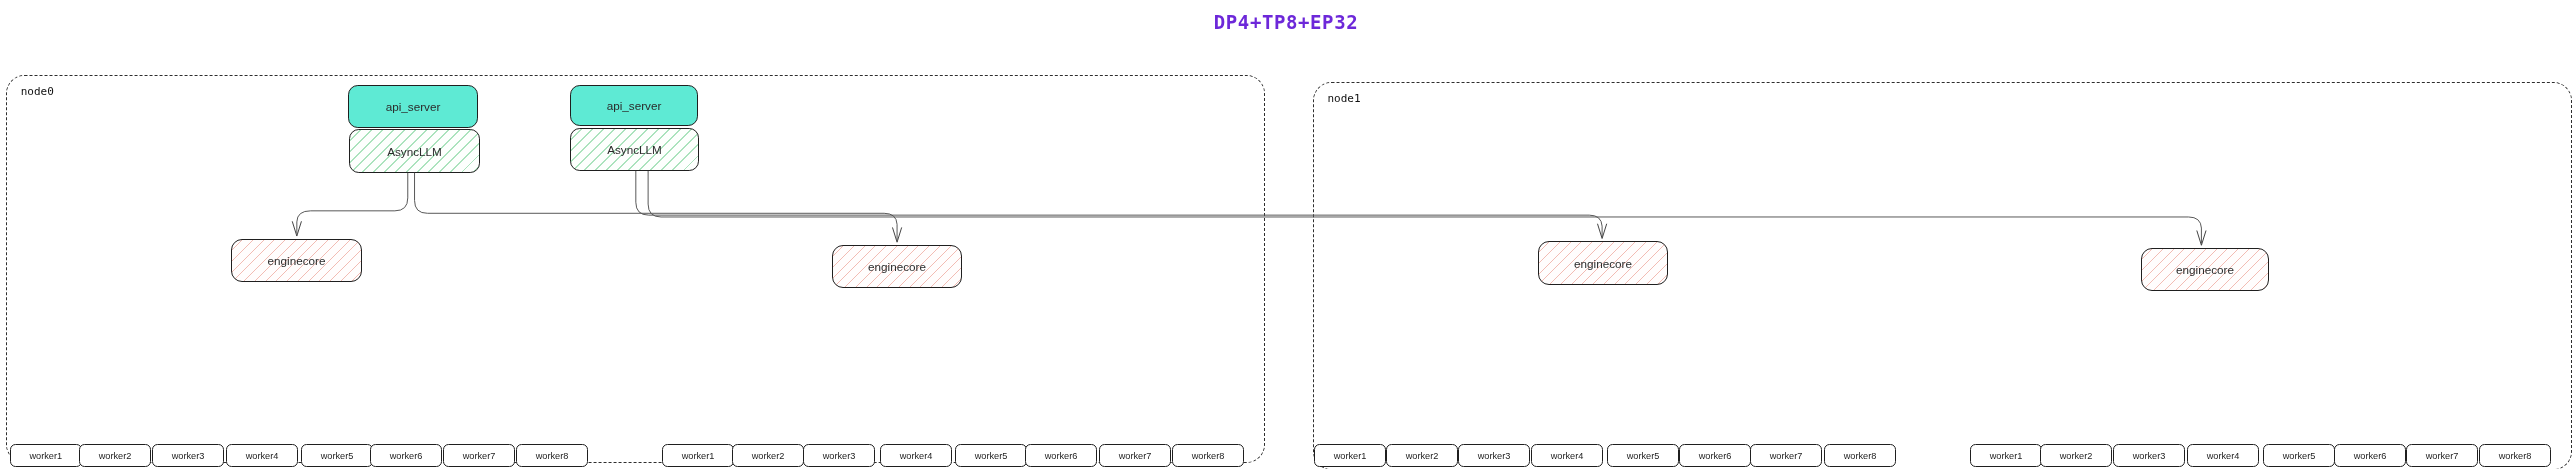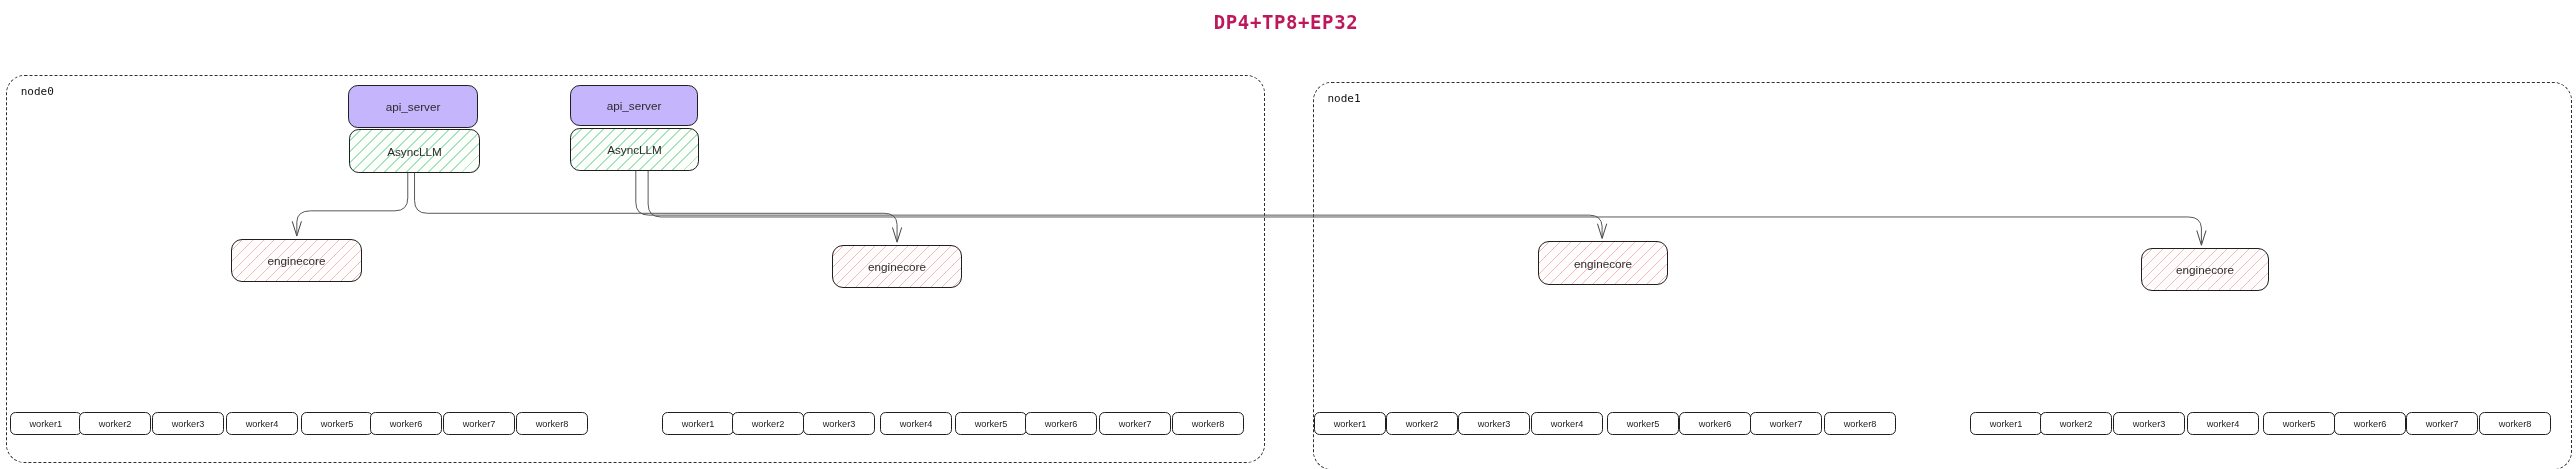--- a/index.html
+++ b/index.html
@@ -11,21 +11,21 @@
     font-family:"Liberation Sans", sans-serif;
     overflow:hidden;
   }
   .title{
     position:absolute;
     left:1126px; top:11px; width:320px;
     text-align:center;
     font-family:"DejaVu Sans Mono", monospace;
     font-size:19px;
     font-weight:bold;
-    color:#be185d;
+    color:#6d28d9;
     letter-spacing:0.6px;
   }
   .node-box{
     position:absolute;
     border:1.2px dashed #2e2e2e;
     border-radius:18.5px;
     background:transparent;
     text-align:right;
   }
   #node0{left:6.2px; top:75px; width:1257px; height:386px;}
@@ -42,21 +42,21 @@
     box-sizing:border-box;
     border:1.4px solid #1f1f1f;
     border-radius:9.8px;
     background:#ffffff;
     display:flex;
     align-items:center;
     justify-content:center;
     font-size:11.7px;
     color:#2b2b2b;
   }
-  .api-box{ background:#c4b5fd; }
+  .api-box{ background:#5eead4; }
   .allm-box{
     background:
       repeating-linear-gradient(135deg,
         rgba(0,0,0,0) 0px, rgba(0,0,0,0) 6.8px,
         #abe3bd 6.8px, #abe3bd 7.8px);
     background-color:#fdfffd;
   }
   .ec-box{
     background:
       repeating-linear-gradient(135deg,
@@ -70,20 +70,21 @@
     box-sizing:border-box;
     width:72px; height:23.4px;
     border:1.2px solid #1f1f1f;
     border-radius:5.5px;
     background:#ffffff;
     display:flex;
     align-items:center;
     justify-content:center;
     font-size:9.2px;
     color:#222222;
+    margin-top:32px;
   }
   #edges{
     position:absolute;
     left:0; top:0;
     width:2576px; height:469px;
     pointer-events:none;
   }
 </style>
 </head>
 <body>

